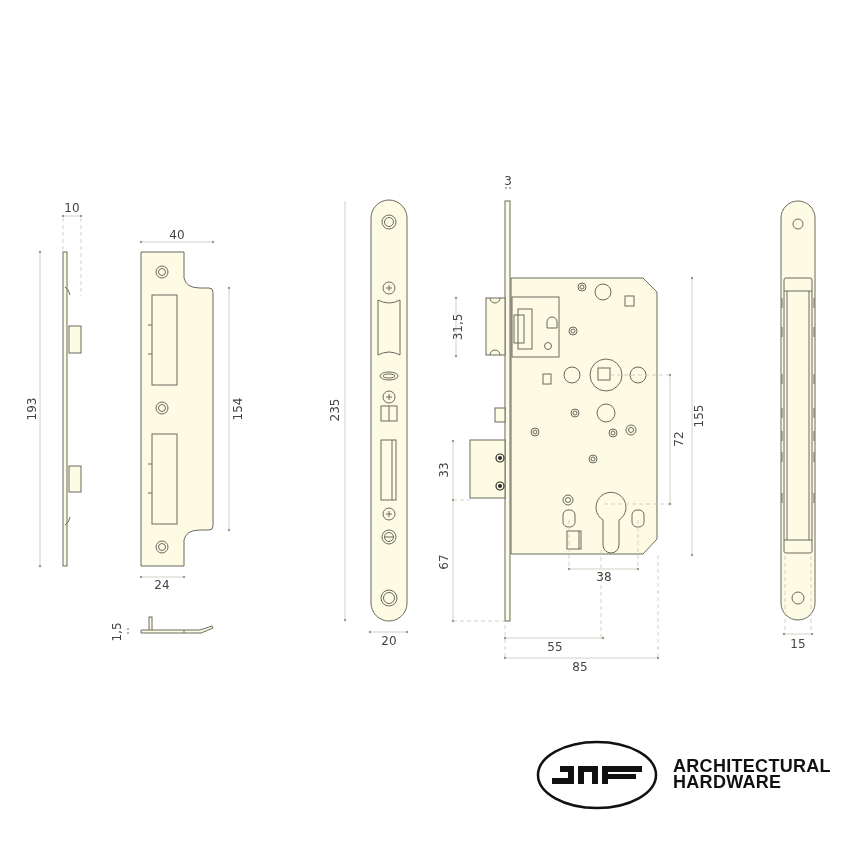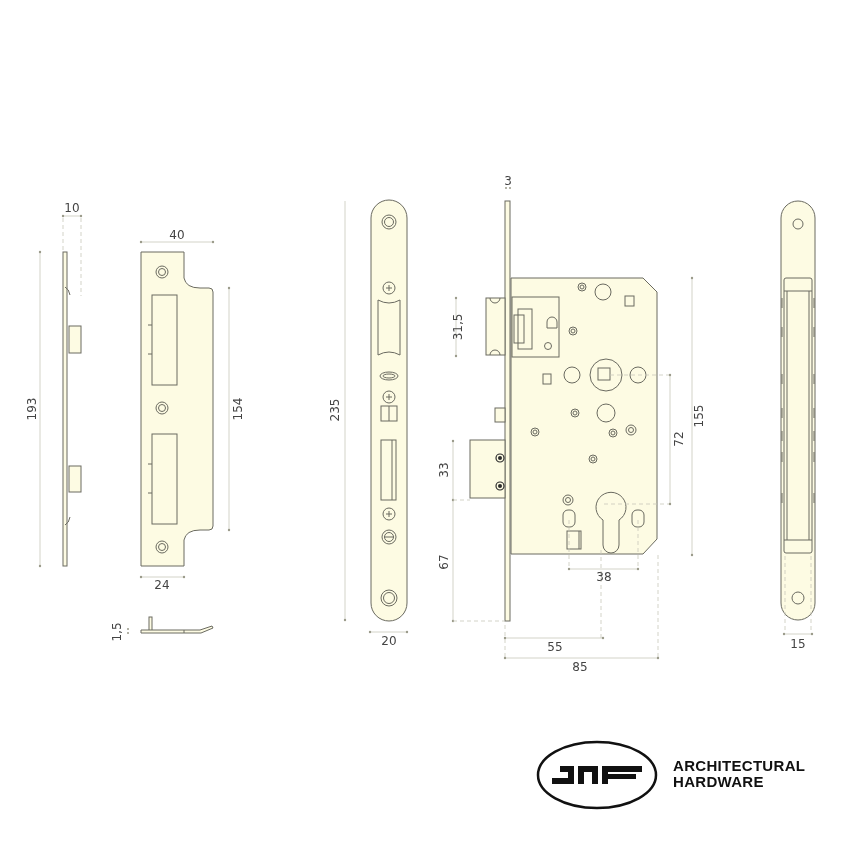--- a/index.html
+++ b/index.html
@@ -1,19 +1,19 @@
 <!DOCTYPE html>
 <html><head>
 <meta charset="utf-8">
 <style>
   html, body { margin:0; padding:0; background:#ffffff; }
   body { width:850px; height:850px; position:relative; overflow:hidden; font-family:"DejaVu Sans", sans-serif; }
   #drawing { position:absolute; left:0; top:0; }
   .dim-text { font-family:"DejaVu Sans", sans-serif; font-size:12px; fill:#444; }
-  .logo-text { position:absolute; left:673px; top:758px; font-family:"Liberation Sans", sans-serif; font-weight:bold; font-size:15px; line-height:16px; color:#111; letter-spacing:0.3px; }
+  .logo-text { position:absolute; left:673px; top:758px; font-family:"Liberation Sans", sans-serif; font-weight:bold; font-size:18px; line-height:16px; color:#111; letter-spacing:0.3px; }
   .logo-text div { white-space:nowrap; }
 </style>
 </head>
 <body>
 
 <svg id="drawing" width="850" height="850" viewBox="0 0 850 850">
   <defs>
     <style>
       .o { stroke:#6a6a60; stroke-width:1; fill:none; }
       .f { fill:#fdfbe3; stroke:#6a6a60; stroke-width:1; }

